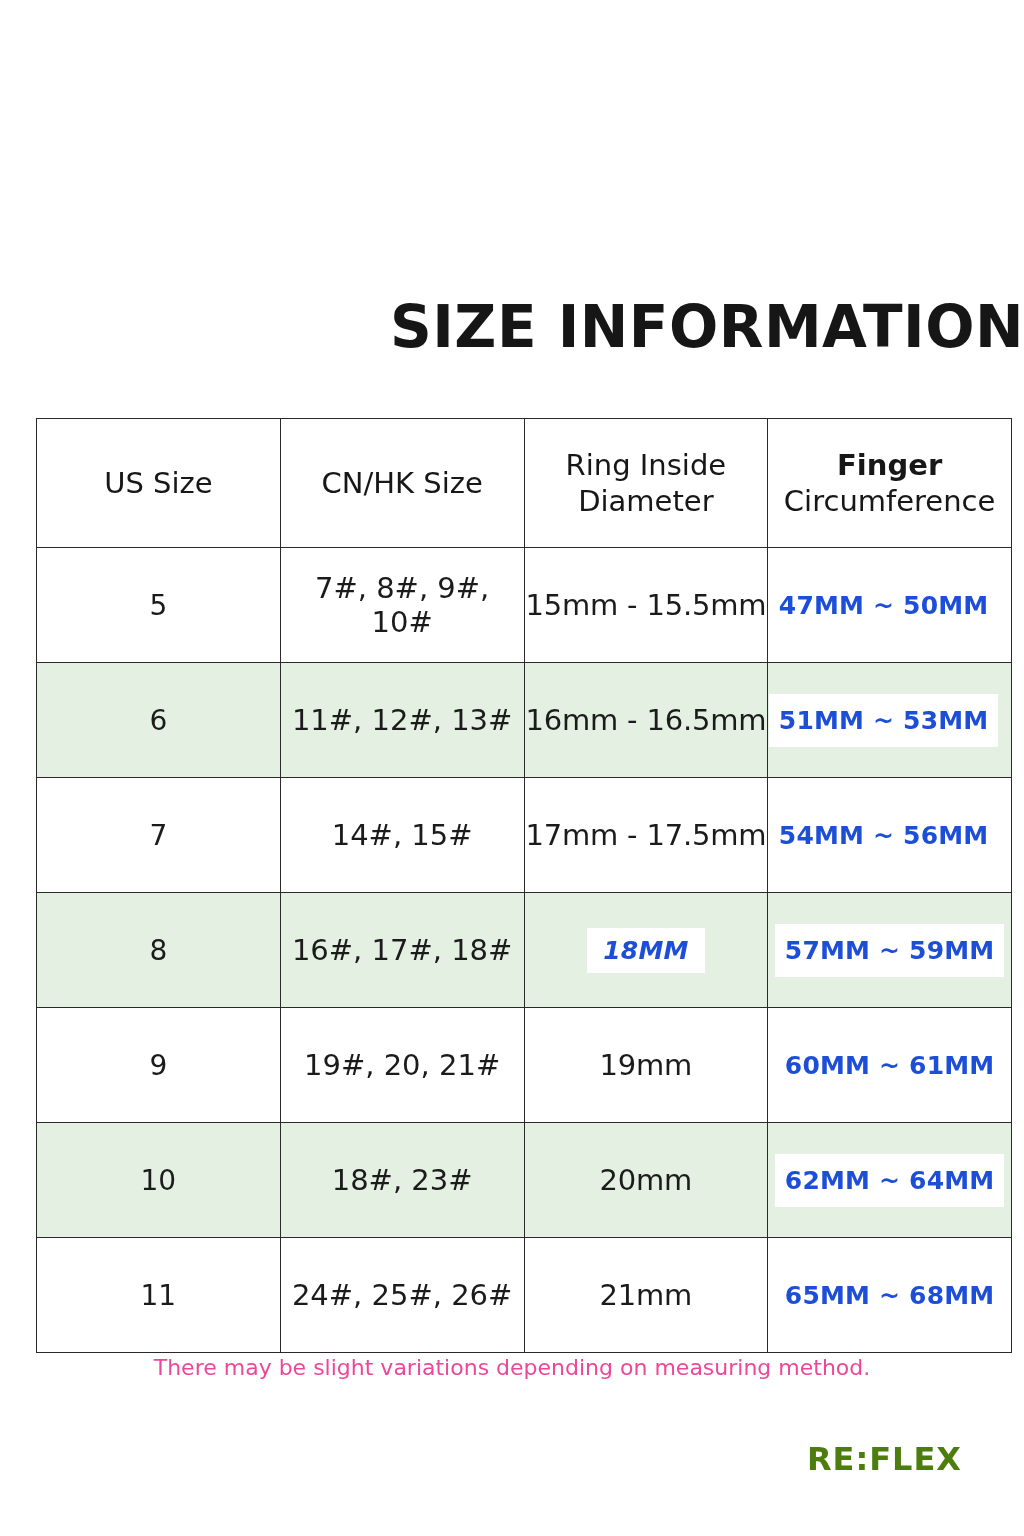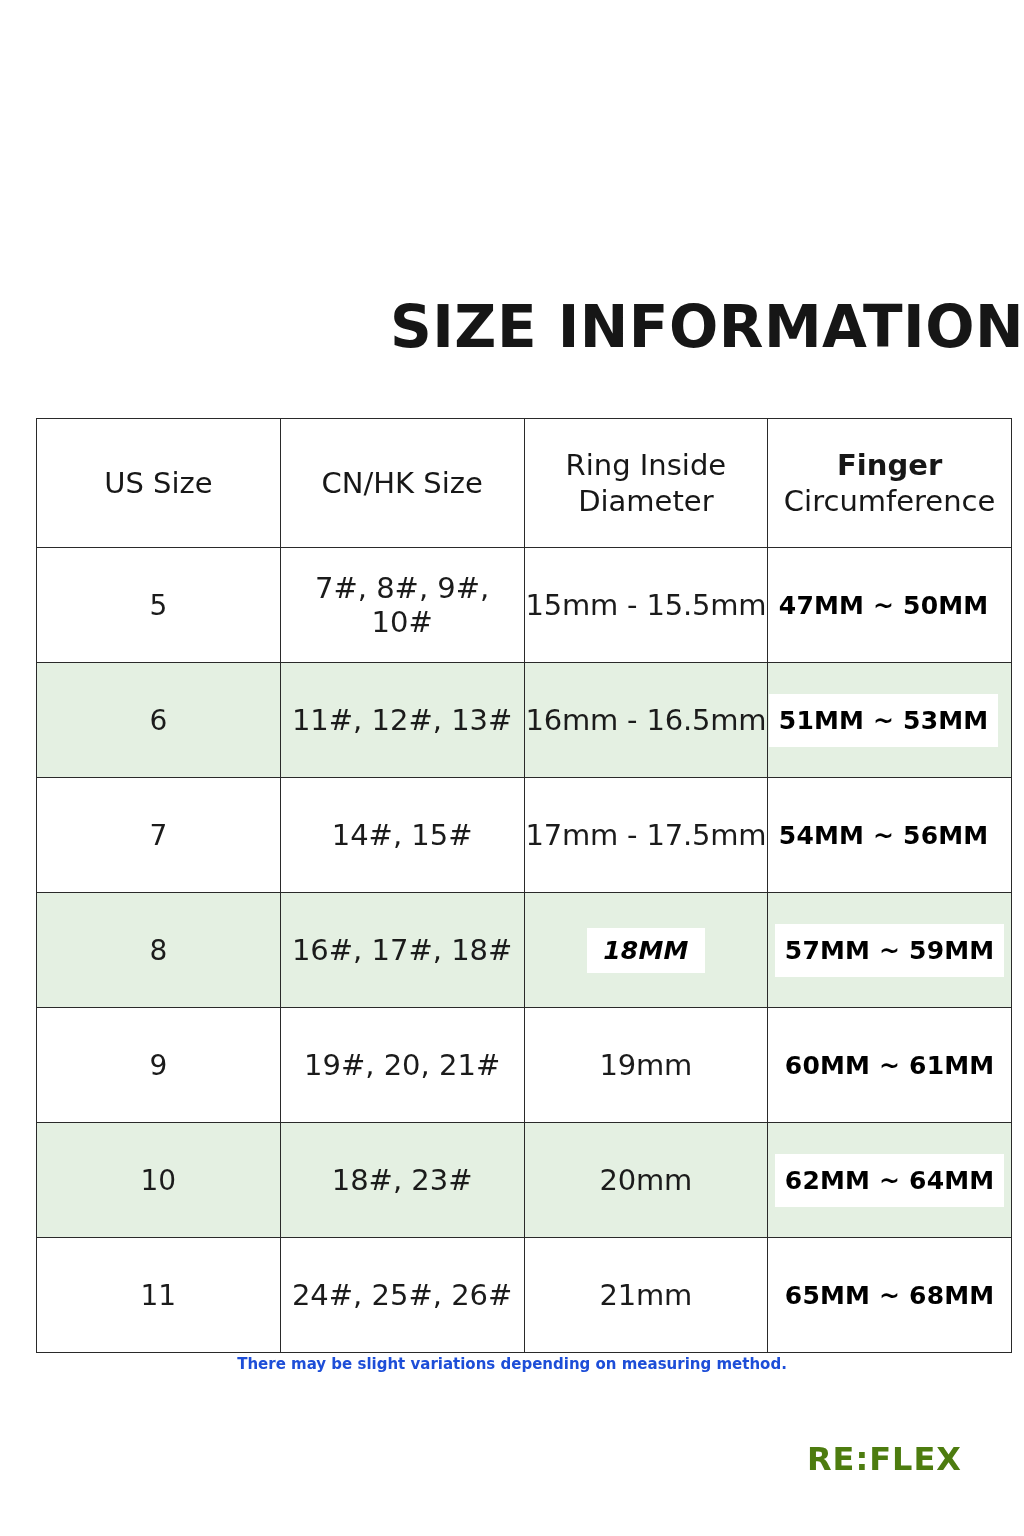--- a/index.html
+++ b/index.html
@@ -86,37 +86,36 @@
     letter-spacing: -0.2px;
     margin-top: 12px;
   }
   
   .chip {
     display: inline-block;
     background: #ffffff;
     font-weight: 700;
     font-size: 25px;
     letter-spacing: 0.2px;
-    color: #000000;
+    color: #1d4ed8;
     padding: 10px 8px;
     line-height: 1;
     white-space: nowrap;
   }
   .chip.tall { padding: 14px 10px; }
   .chip.wide { padding: 10px 16px; font-style: italic; }
   .cell-shift-left { position: relative; left: -6px; }
   .footnote {
     position: absolute;
     top: 1355px;
     left: 0;
     width: 1024px;
     text-align: center;
-    font-size: 15px;
-    color: #1d4ed8;
-    font-weight: bold;
+    font-size: 22px;
+    color: #ec4899;
   }
   .brand {
     position: absolute;
     top: 1440px;
     right: 62px;
     font-size: 32px;
     font-weight: 700;
     letter-spacing: 1px;
     color: #4d7c0f;
   }

